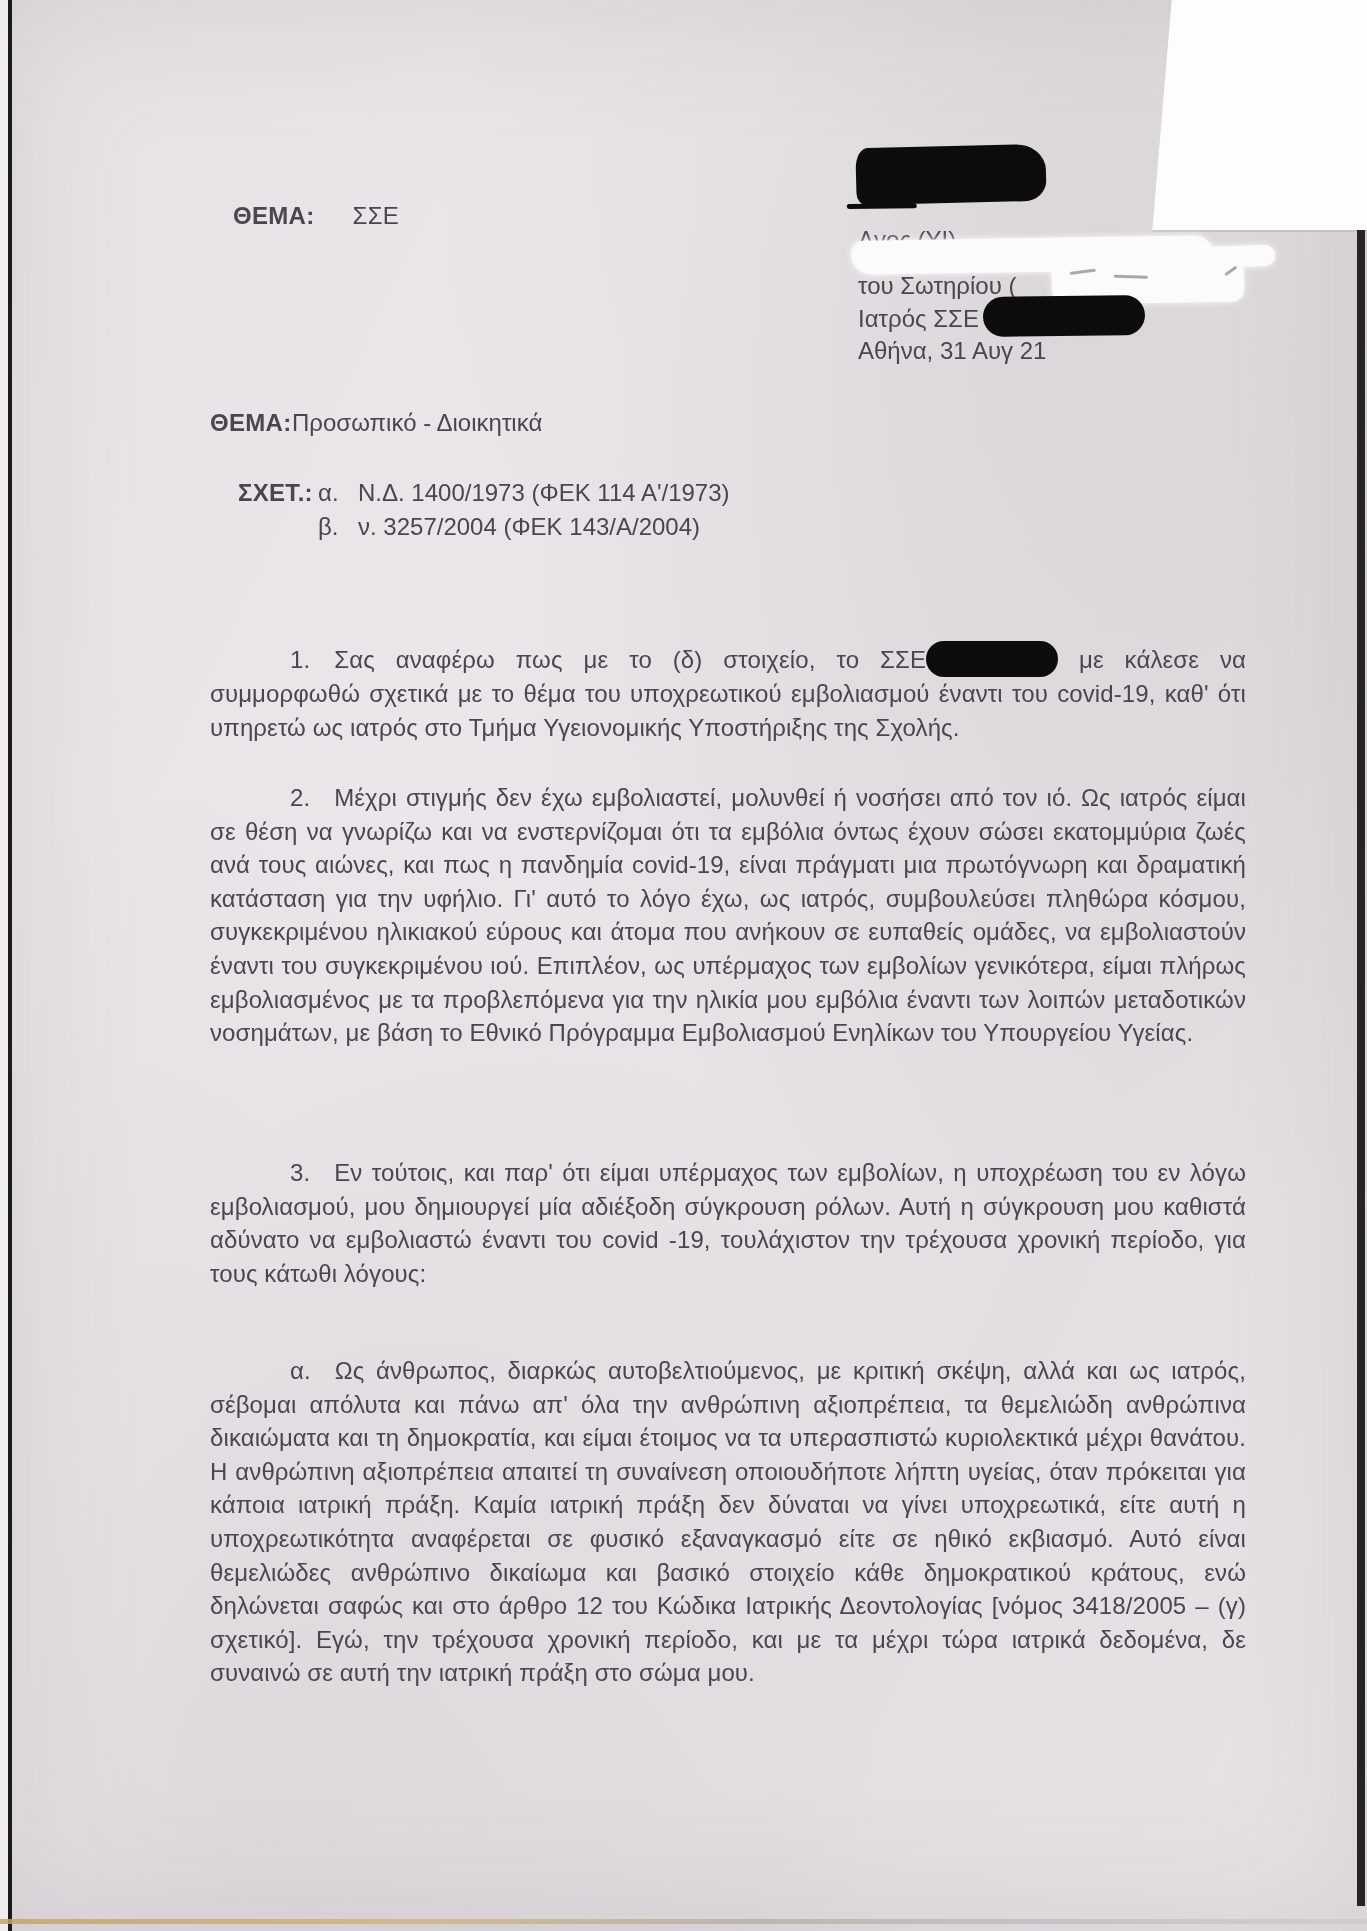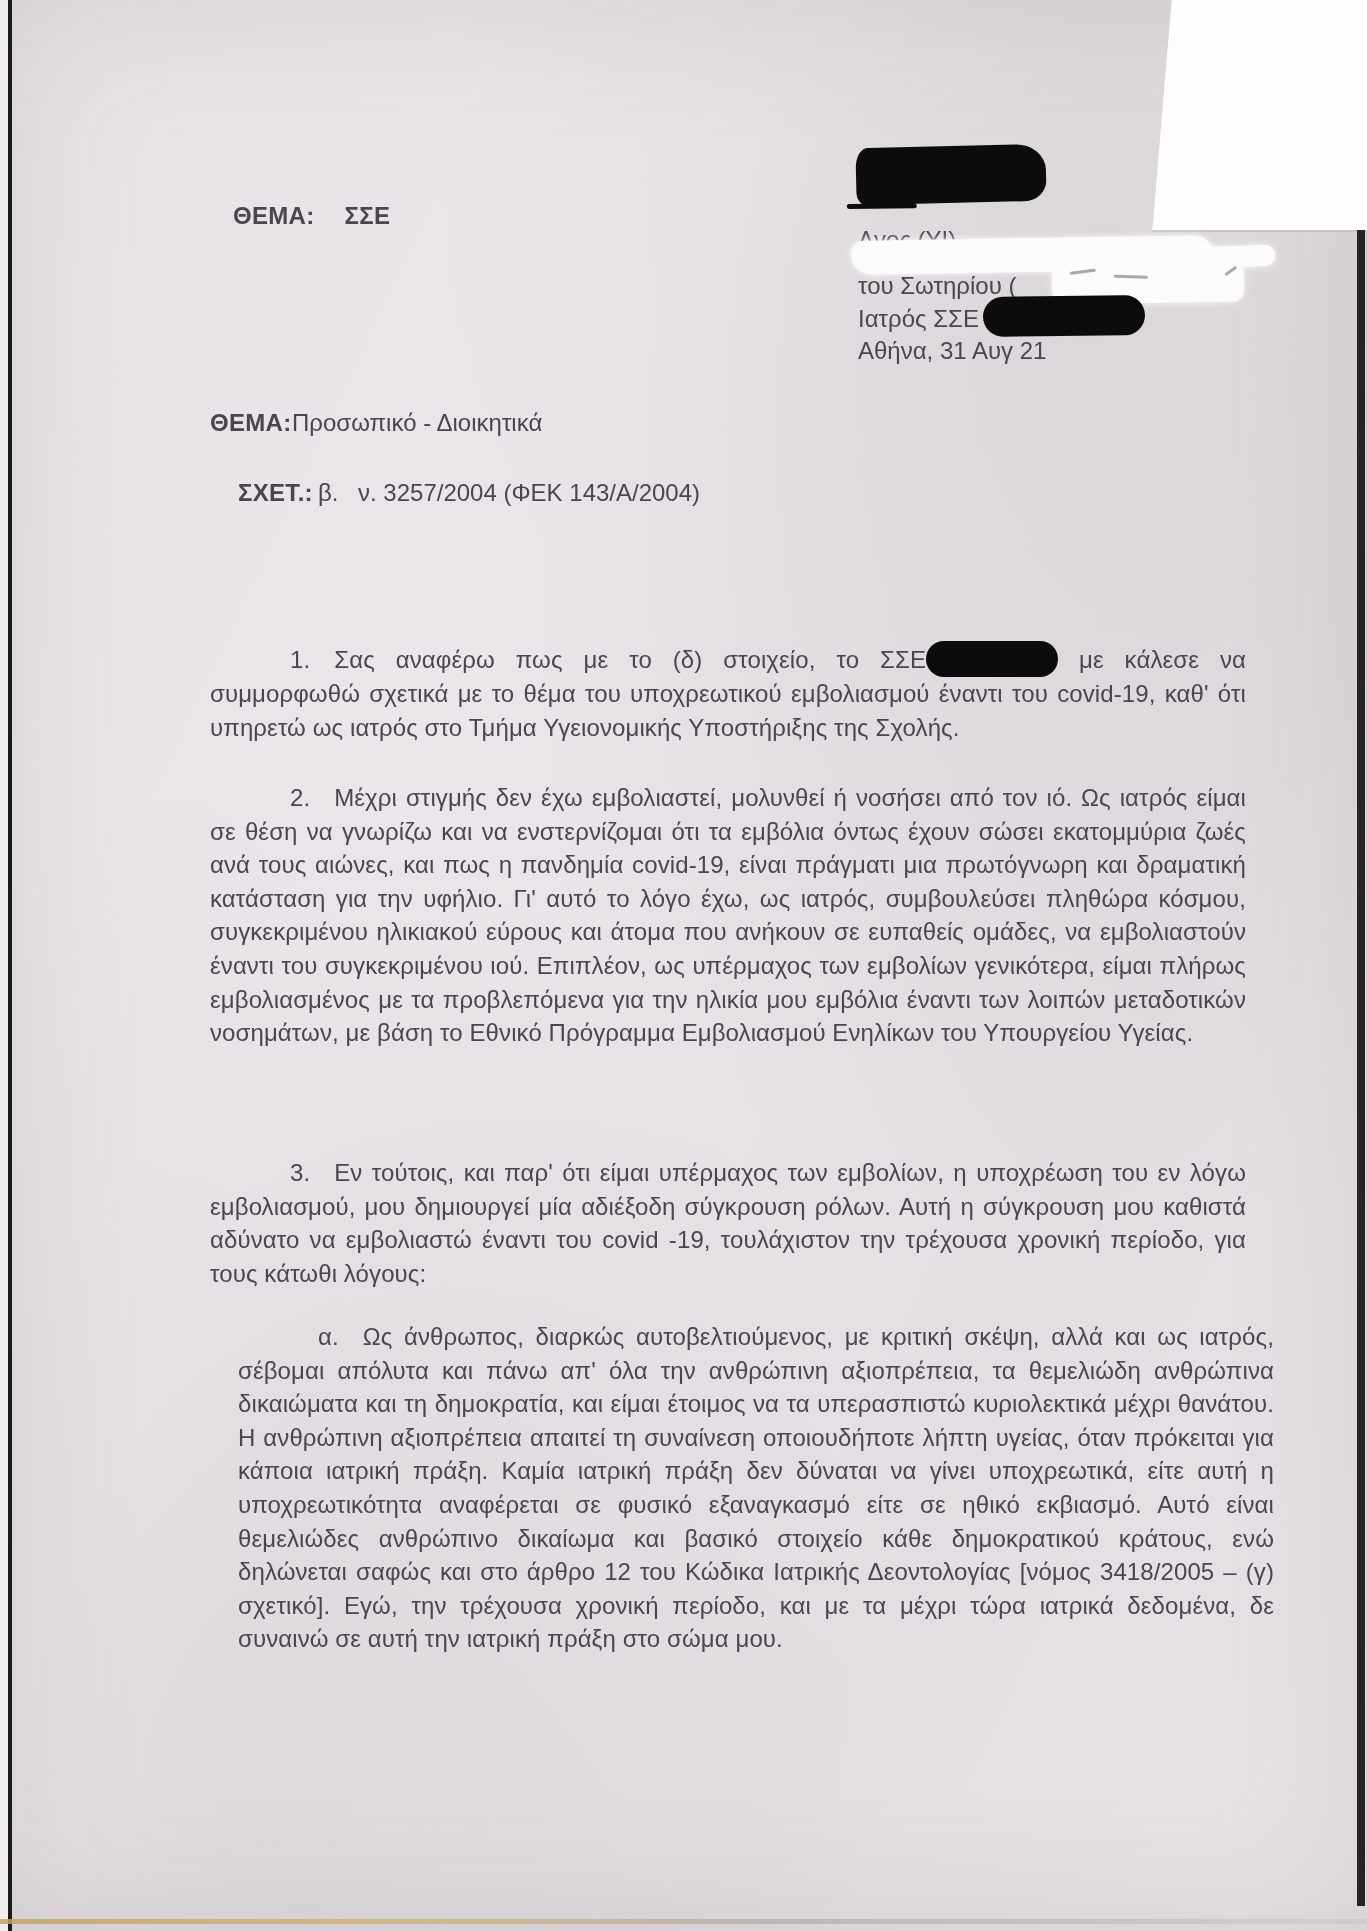--- a/index.html
+++ b/index.html
@@ -43,21 +43,21 @@
          border-radius:10px 14px 12px 16px;transform:rotate(-1.1deg);}
   .mark{position:absolute;background:#8f8a90;opacity:.75;border-radius:2px;}
   .m1{left:18px;top:8px;width:26px;height:3px;transform:rotate(-6deg);}
   .m2{left:62px;top:14px;width:34px;height:3px;transform:rotate(3deg);}
   .m3{right:6px;top:10px;width:14px;height:3px;transform:rotate(-35deg);}
   .pill2{position:absolute;left:983px;top:296px;width:162px;height:40px;border-radius:20px;transform:rotate(-0.6deg);}
   .pill-ref{display:inline-block;width:196px;height:46px;border-radius:24px;vertical-align:-15px;margin-left:2px;}
   .pill-inline{display:inline-block;width:132px;height:36px;border-radius:18px;vertical-align:-9px;}
   
   .to-line{position:absolute;left:233px;top:202px;font-size:24px;line-height:28px;letter-spacing:.3px;}
-  .to-value{margin-left:30px;font-weight:bold;}
+  .to-value{margin-left:38px;}
   .sender-line{position:absolute;left:858px;font-size:24px;line-height:28px;white-space:nowrap;}
   .rank{top:226px;}
   .patro{top:272px;}
   .role{top:305px;}
   .date{top:337px;}
   .label{font-weight:700;letter-spacing:.3px;}
   .subject-line{position:absolute;left:210px;top:408px;font-size:24px;line-height:30px;}
   .subject-line .label{display:inline-block;width:82px;}
   .u{text-decoration-thickness:2px;text-underline-offset:4px;}
   .refs{position:absolute;left:210px;top:476px;font-size:24px;line-height:33.8px;margin-left:28px;}
@@ -66,21 +66,21 @@
   .ref-row{white-space:nowrap;}
   .ref-index{display:inline-block;width:40px;}
   .para{
     position:absolute;left:210px;width:1036px;
     font-size:24px;line-height:33.6px;text-align:justify;text-indent:80px;
     letter-spacing:.1px;
   }
   .para-0{top:641px;}
   .para-1{top:781px;}
   .para-2{top:1156px;}
-  .para-3{top:1320px;margin-left:28px;}
+  .para-3{top:1354px;}
   .pgap{display:inline-block;width:24px;}
 </style>
 </head>
 <body>
 
 <div class="page">
 
   <div class="edge-left-outer"></div>
   <div class="edge-left"></div>
   <div class="corner-white">
@@ -109,20 +109,21 @@
     <div class="sender-line date">Αθήνα, 31 Αυγ 21</div>
   </div>
 
   <div class="subject-line">
     <span class="label">ΘΕΜΑ:</span><span class="u">Προσωπικό - Διοικητικά</span>
   </div>
 
   <div class="refs">
     <span class="label refs-label">ΣΧΕΤ.:</span>
     <div class="ref-items">
+        <div class="ref-row"><span class="ref-index">α.</span><span>Ν.Δ. 1400/1973 (ΦΕΚ 114 Α'/1973)</span></div>
         <div class="ref-row"><span class="ref-index">β.</span><span>ν. 3257/2004  (ΦΕΚ 143/Α/2004)</span></div>
       </div>
   </div>
 
   <div class="para para-0"><span>1.</span><span class="pgap"></span><span>Σας αναφέρω πως με το (δ) στοιχείο, το ΣΣΕ</span><span class="redaction pill-inline"></span><span> με κάλεσε να συμμορφωθώ σχετικά με το θέμα του υποχρεωτικού εμβολιασμού έναντι του covid-19, καθ' ότι υπηρετώ ως ιατρός στο Τμήμα Υγειονομικής Υποστήριξης της Σχολής.</span></div>
   <div class="para para-1"><span>2.</span><span class="pgap"></span><span>Μέχρι στιγμής δεν έχω εμβολιαστεί, μολυνθεί ή νοσήσει από τον ιό. Ως ιατρός είμαι σε θέση να γνωρίζω και να ενστερνίζομαι ότι τα εμβόλια όντως έχουν σώσει εκατομμύρια ζωές ανά τους αιώνες, και πως η πανδημία covid-19, είναι πράγματι μια πρωτόγνωρη και δραματική κατάσταση για την υφήλιο. Γι' αυτό το λόγο έχω, ως ιατρός, συμβουλεύσει πληθώρα κόσμου, συγκεκριμένου ηλικιακού εύρους και άτομα που ανήκουν σε ευπαθείς ομάδες, να εμβολιαστούν έναντι του συγκεκριμένου ιού. Επιπλέον, ως υπέρμαχος των εμβολίων γενικότερα, είμαι πλήρως εμβολιασμένος με τα προβλεπόμενα για την ηλικία μου εμβόλια έναντι των λοιπών μεταδοτικών νοσημάτων, με βάση το Εθνικό Πρόγραμμα Εμβολιασμού Ενηλίκων του Υπουργείου Υγείας.</span></div>
   <div class="para para-2"><span>3.</span><span class="pgap"></span><span>Εν τούτοις, και παρ' ότι είμαι υπέρμαχος των εμβολίων, η υποχρέωση του εν λόγω εμβολιασμού, μου δημιουργεί μία αδιέξοδη σύγκρουση ρόλων. Αυτή η σύγκρουση μου καθιστά </span><span class="u">αδύνατο να εμβολιαστώ</span><span> έναντι του covid -19, τουλάχιστον την τρέχουσα χρονική περίοδο, για τους κάτωθι λόγους:</span></div>
   <div class="para para-3"><span>α.</span><span class="pgap"></span><span>Ως άνθρωπος, διαρκώς αυτοβελτιούμενος, με κριτική σκέψη, αλλά και ως ιατρός, σέβομαι απόλυτα και πάνω απ' όλα την ανθρώπινη αξιοπρέπεια, τα θεμελιώδη ανθρώπινα δικαιώματα και τη δημοκρατία, και είμαι έτοιμος να τα υπερασπιστώ κυριολεκτικά μέχρι θανάτου. Η ανθρώπινη αξιοπρέπεια απαιτεί τη συναίνεση οποιουδήποτε λήπτη υγείας, όταν πρόκειται για κάποια ιατρική πράξη. Καμία ιατρική πράξη δεν δύναται να γίνει υποχρεωτικά, είτε αυτή η υποχρεωτικότητα αναφέρεται σε φυσικό εξαναγκασμό είτε σε ηθικό εκβιασμό. Αυτό είναι θεμελιώδες ανθρώπινο δικαίωμα και βασικό στοιχείο κάθε δημοκρατικού κράτους, ενώ δηλώνεται σαφώς και στο άρθρο 12 του Κώδικα Ιατρικής Δεοντολογίας [νόμος 3418/2005 – (γ) σχετικό]. Εγώ, την τρέχουσα χρονική περίοδο, και με τα μέχρι τώρα ιατρικά δεδομένα, </span><span class="u">δε συναινώ</span><span> σε αυτή την ιατρική πράξη στο σώμα μου.</span></div>
 
 </div>

